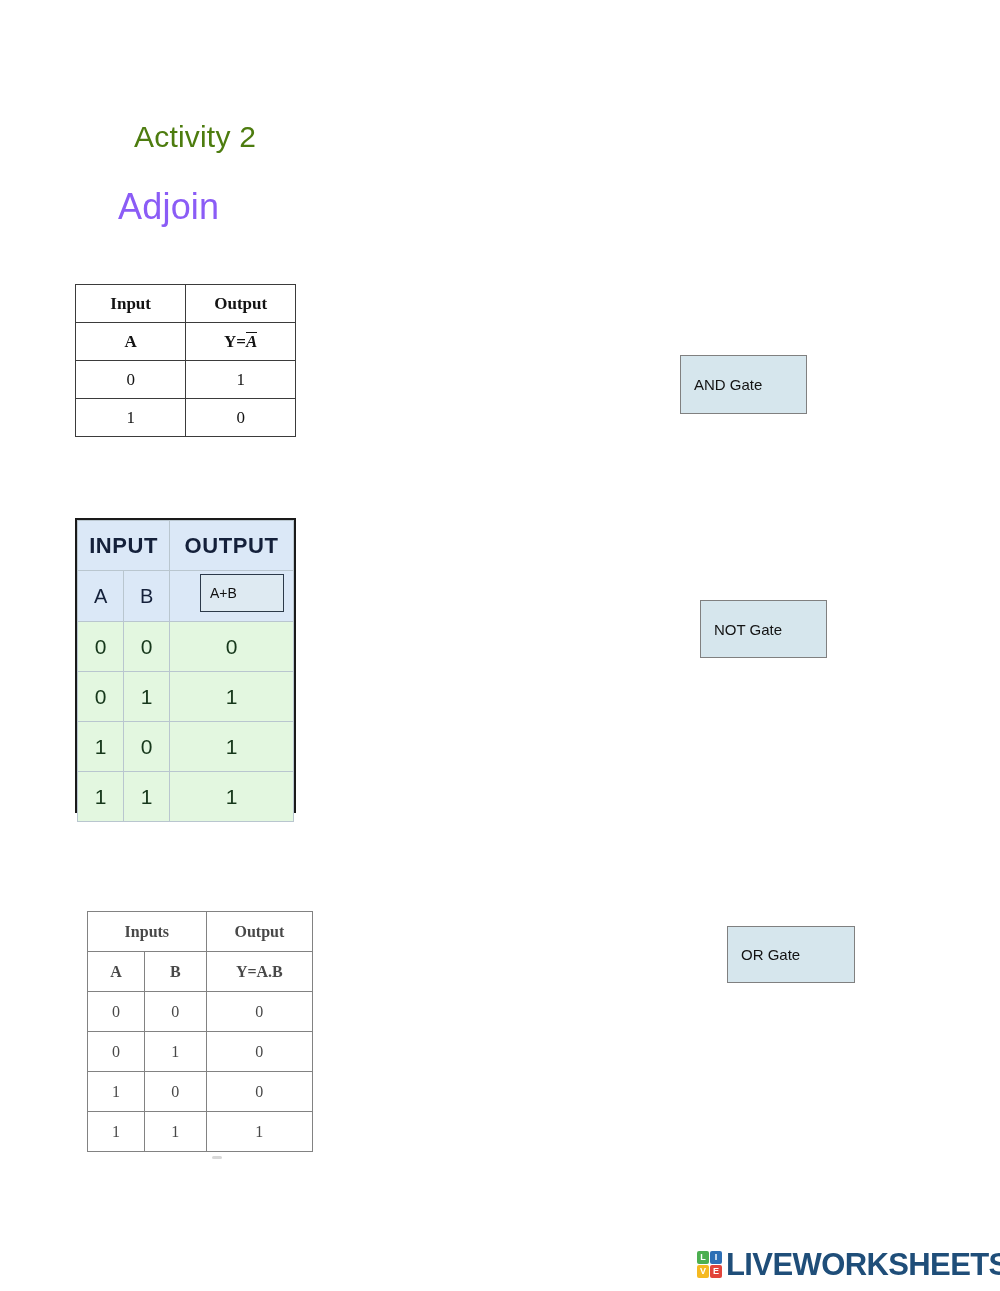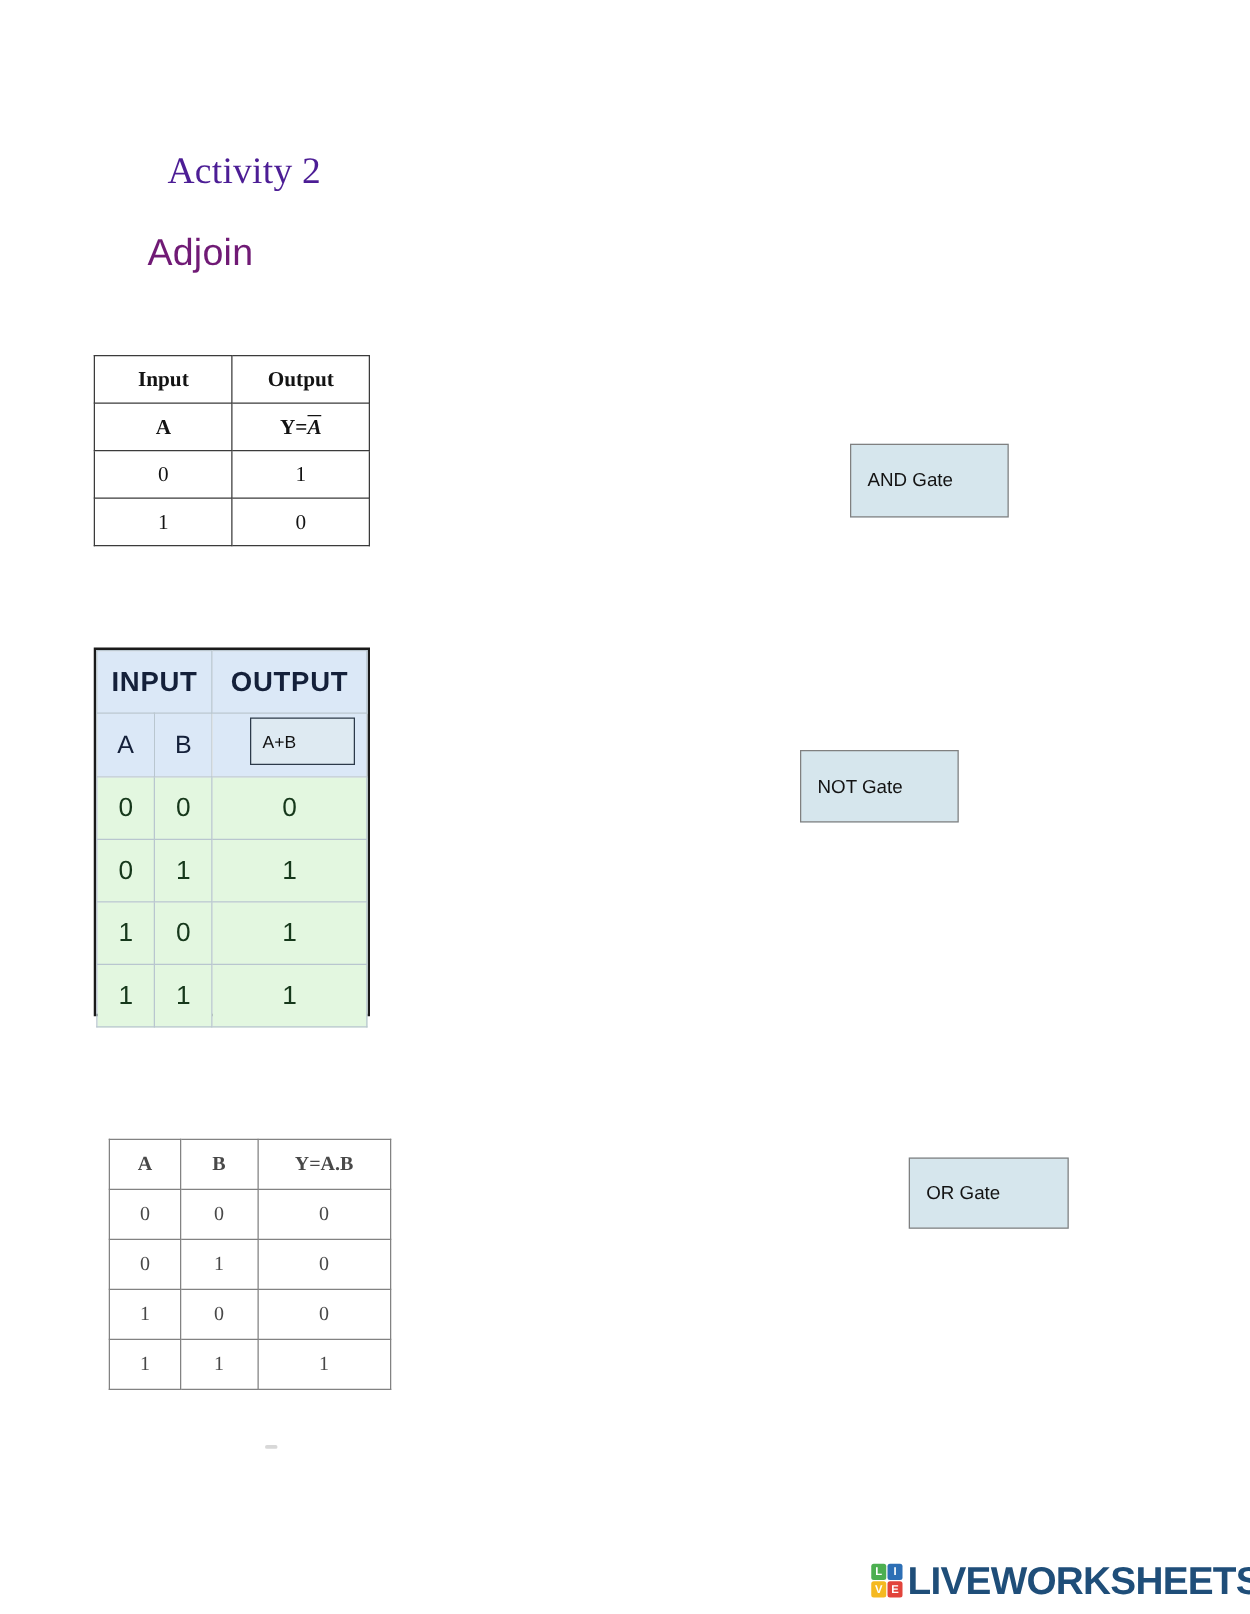--- a/index.html
+++ b/index.html
@@ -14,31 +14,30 @@
     font-family: "Liberation Sans", sans-serif;
     overflow: hidden;
   }
 
   
   .page-title {
     position: absolute;
     left: 134px;
     top: 120px;
     font-size: 30px;
-    color: #4c1d95;
+    color: #4d7c0f;
     letter-spacing: 0.2px;
     white-space: nowrap;
-    font-family: Liberation Serif, serif;
   }
   .page-subtitle {
     position: absolute;
     left: 118px;
     top: 186px;
-    font-size: 30px;
-    color: #701a75;
+    font-size: 36px;
+    color: #8b5cf6;
     letter-spacing: 0.2px;
     white-space: nowrap;
   }
 
   
   .tbl-not {
     position: absolute;
     left: 75px;
     top: 284px;
     width: 221px;
@@ -180,21 +179,21 @@
     background: #d6e6ed;
     border: 1px solid #808080;
     color: #131313;
     font-size: 15px;
     font-family: "Liberation Sans", sans-serif;
     display: flex;
     align-items: center;
     padding-left: 13px;
   }
   #gate-and { left: 680px; top: 355px; width: 127px; height: 59px; }
-  #gate-not { left: 640px; top: 600px; width: 127px; height: 58px; }
+  #gate-not { left: 700px; top: 600px; width: 127px; height: 58px; }
   #gate-or  { left: 687px; top: 926px; width: 128px; height: 57px; margin-left: 40px; }
 
   
   .lw-logo {
     position: absolute;
     left: 697px;
     top: 1249px;
     display: flex;
     align-items: center;
     gap: 4px;
@@ -291,20 +290,24 @@
         <td class="data colO">1</td>
       </tr>
     </tbody>
   </table>
 </div>
 
 <div class="ab-answer-box">A+B</div>
 
 <table class="tbl-and">
   <tbody>
+    <tr>
+      <td class="hd" colspan="2">Inputs</td>
+      <td class="hd cO">Output</td>
+    </tr>
     <tr>
       <td class="sub cA">A</td>
       <td class="sub cB">B</td>
       <td class="sub cO">Y=A.B</td>
     </tr>
     <tr>
       <td class="cA">0</td>
       <td class="cB">0</td>
       <td class="cO">0</td>
     </tr>

